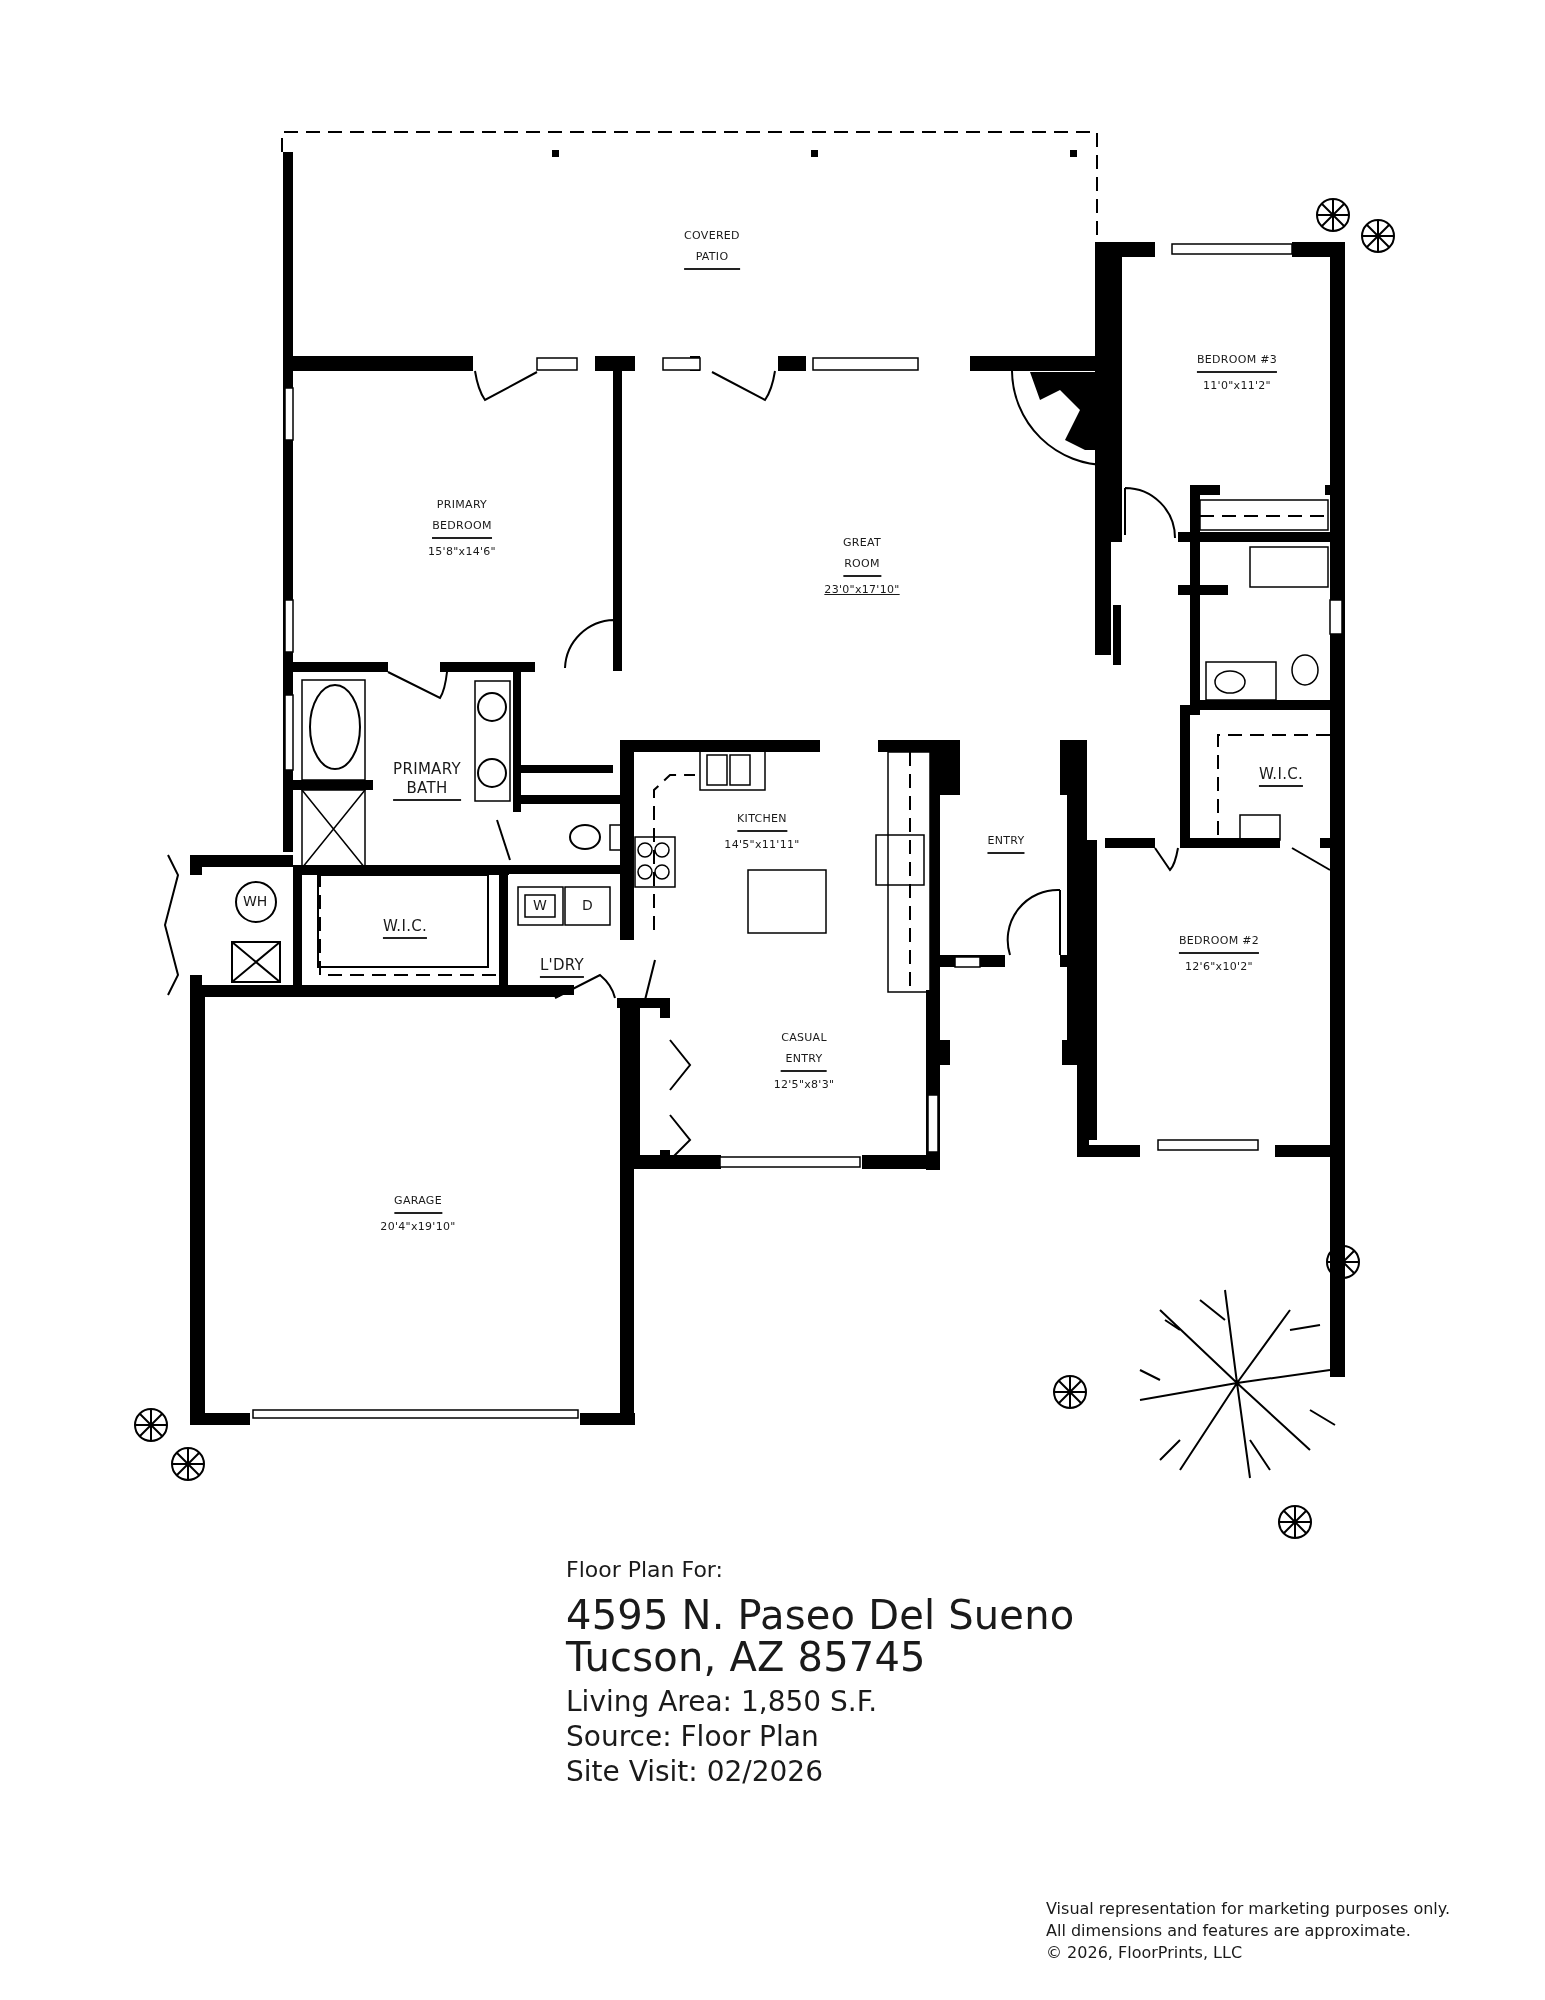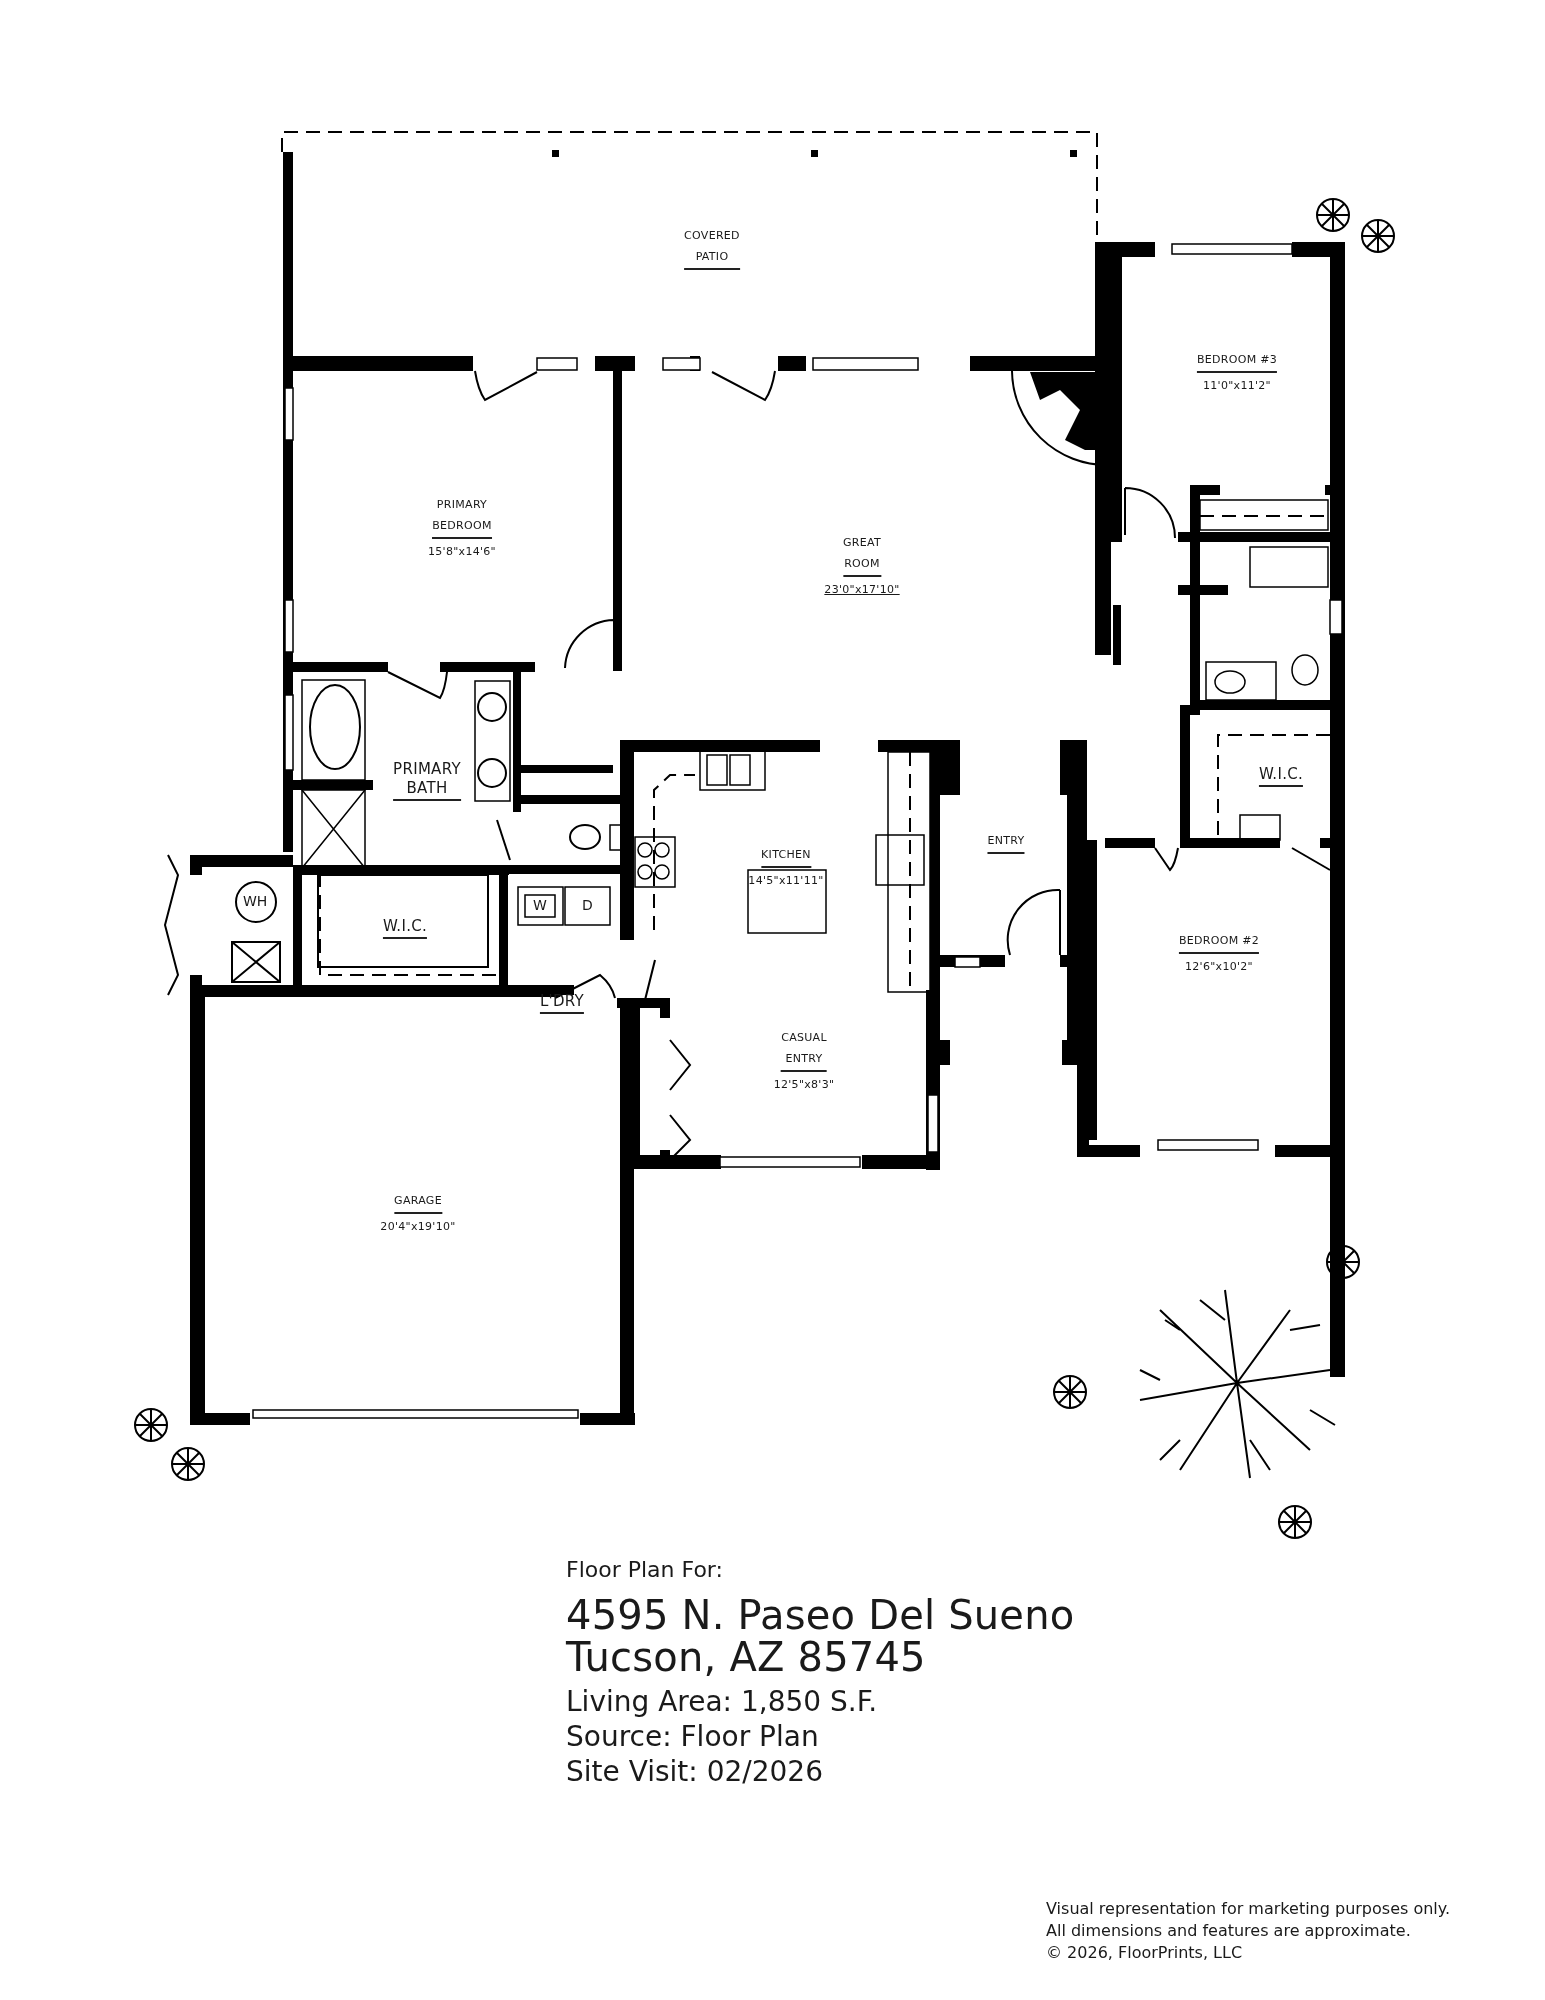--- a/index.html
+++ b/index.html
@@ -244,34 +244,34 @@
   <div class="room-name"><span>GREAT</span><span>ROOM</span></div>
   <span class="room-dim">23'0"x17'10"</span>
 </div>
 <div class="room-label" style="left:1237px; top:349px;">
   <div class="room-name"><span>BEDROOM #3</span></div>
   <span class="room-dim">11'0"x11'2"</span>
 </div>
 <div class="room-label small" style="left:427px; top:760px;">
   <div class="room-name"><span>PRIMARY</span><span>BATH</span></div>
 </div>
-<div class="room-label" style="left:786px; top:808px;margin-top:36px;">
+<div class="room-label" style="left:762px; top:808px;">
   <div class="room-name"><span>KITCHEN</span></div>
   <span class="room-dim">14'5"x11'11"</span>
 </div>
 <div class="room-label" style="left:1006px; top:830px;">
   <div class="room-name"><span>ENTRY</span></div>
 </div>
 <div class="room-label small" style="left:1281px; top:765px;">
   <div class="room-name"><span>W.I.C.</span></div>
 </div>
 <div class="room-label small" style="left:405px; top:917px;">
   <div class="room-name"><span>W.I.C.</span></div>
 </div>
-<div class="room-label small" style="left:562px; top:992px;text-align:center;">
+<div class="room-label small" style="left:562px; top:956px;text-align:center;">
   <div class="room-name"><span>L'DRY</span></div>
 </div>
 <div class="room-label" style="left:1219px; top:930px;">
   <div class="room-name"><span>BEDROOM #2</span></div>
   <span class="room-dim">12'6"x10'2"</span>
 </div>
 <div class="room-label" style="left:804px; top:1027px;">
   <div class="room-name"><span>CASUAL</span><span>ENTRY</span></div>
   <span class="room-dim">12'5"x8'3"</span>
 </div>

